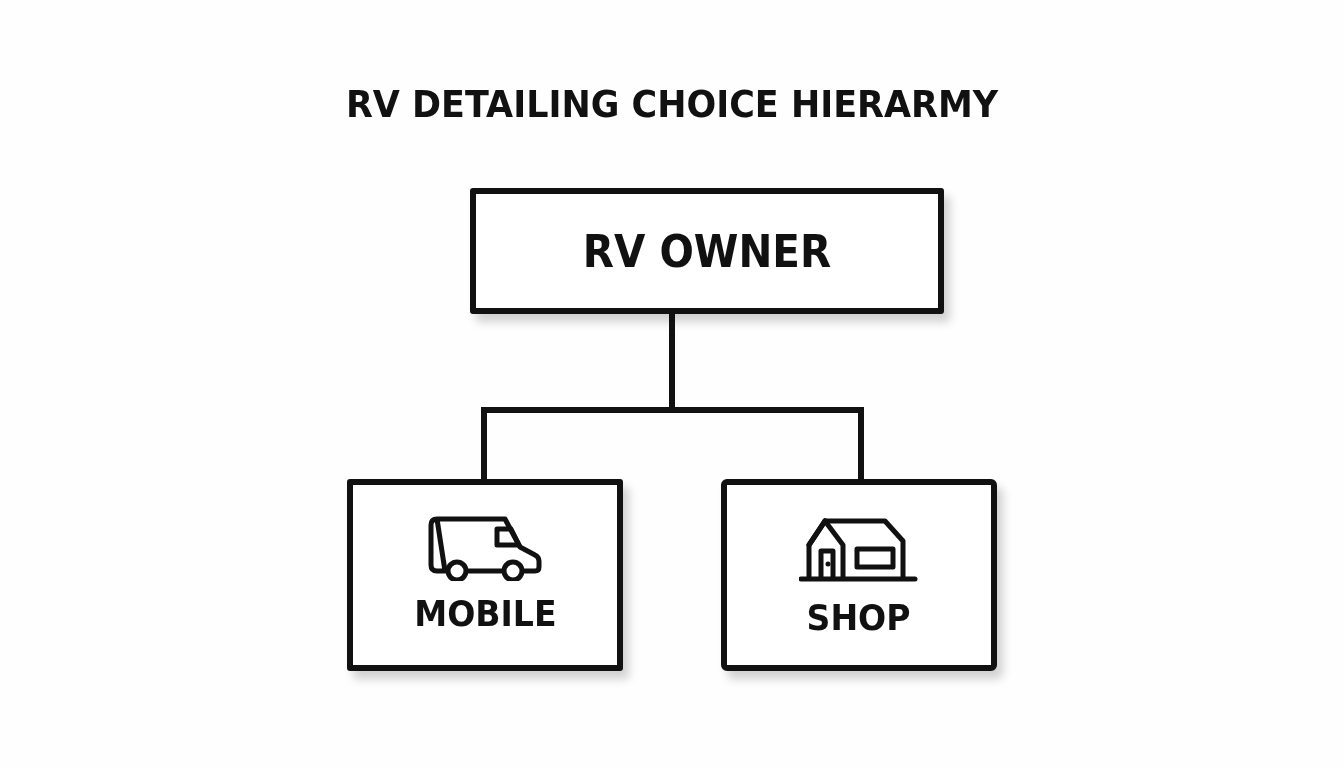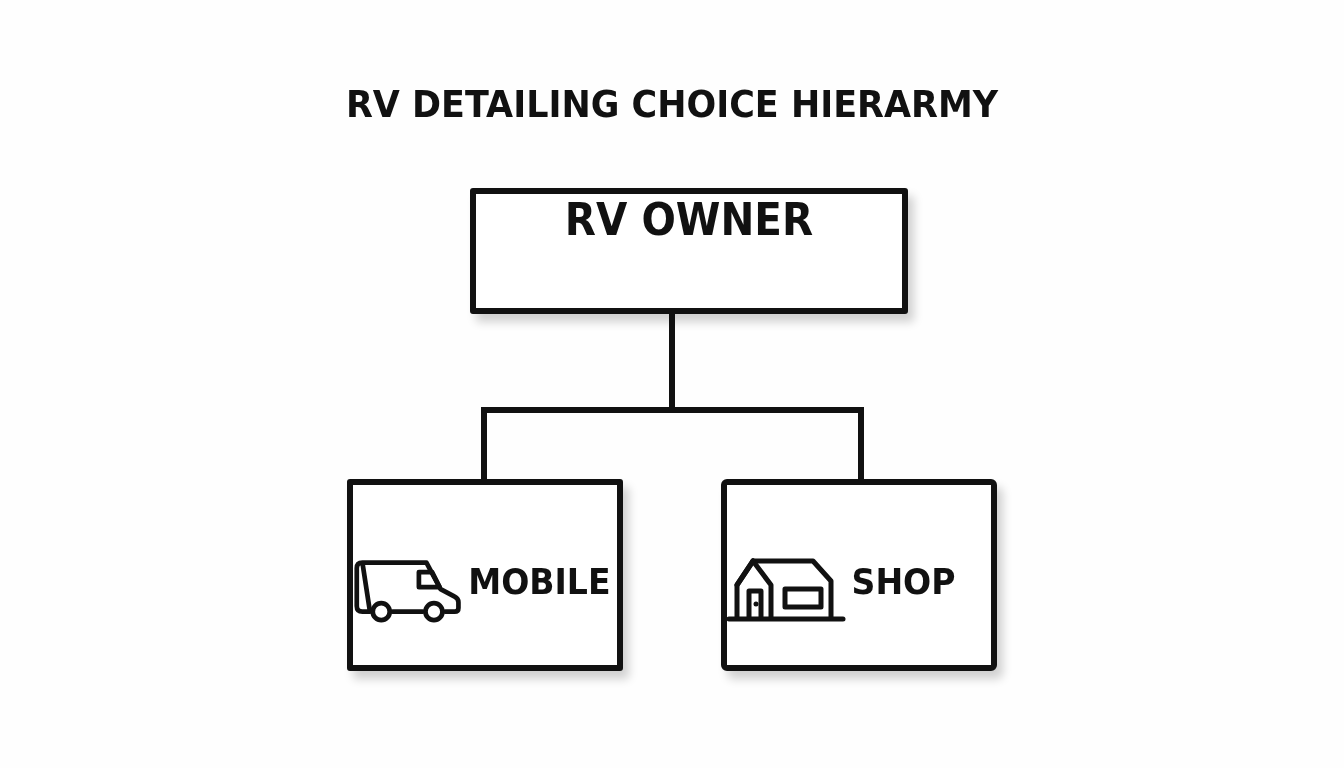--- a/index.html
+++ b/index.html
@@ -9,23 +9,23 @@
   }
   .title {
     position: absolute; left: 0; top: 82px; width: 1344px; text-align: center;
     font-family: "DejaVu Sans", sans-serif; font-weight: bold; font-size: 38px; letter-spacing: 0px;
     color: #111; transform: scaleX(0.92);
   }
   .box {
     position: absolute; box-sizing: border-box; border: 6px solid #111; border-radius: 3px;
     background: #fff; box-shadow: 6px 8px 10px rgba(0,0,0,0.18);
   }
-  .root { left: 470px; top: 188px; width: 438px; height: 126px; display: flex; align-items: flex-start; justify-content: center; }
+  .root { left: 470px; top: 188px; width: 474px; height: 126px; display: flex; align-items: center; justify-content: center; }
   .root-label { font-weight: bold; font-size: 44px; color: #111; transform: scaleX(0.92); }
-  .child { top: 479px; width: 276px; height: 192px; display: flex; flex-direction: row; align-items: center; }
+  .child { top: 479px; width: 276px; height: 192px; display: flex; flex-direction: column; align-items: center; }
   .mobile { left: 347px; }
   .shop { left: 721px; border-radius: 6px; }
   .child-label { font-weight: bold; font-size: 36px; margin-top: 12px; transform: scaleX(0.92); }
   .line { position: absolute; background: #111; }
   .icon { margin-top: 30px; }
 </style>
 </head>
 <body>
 
 <div class="title">RV DETAILING CHOICE HIERARMY</div>

